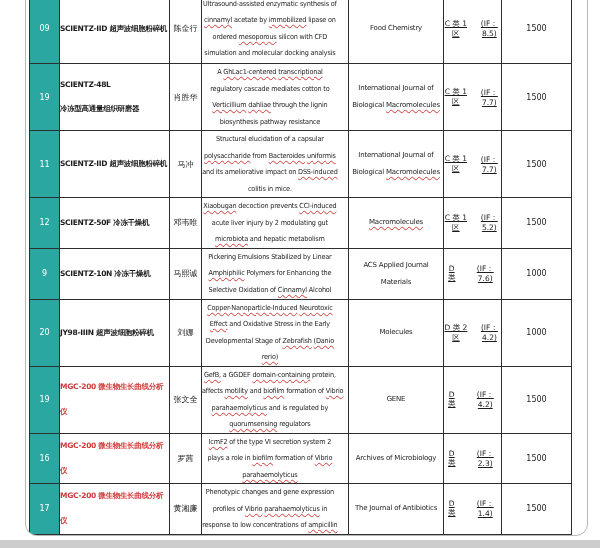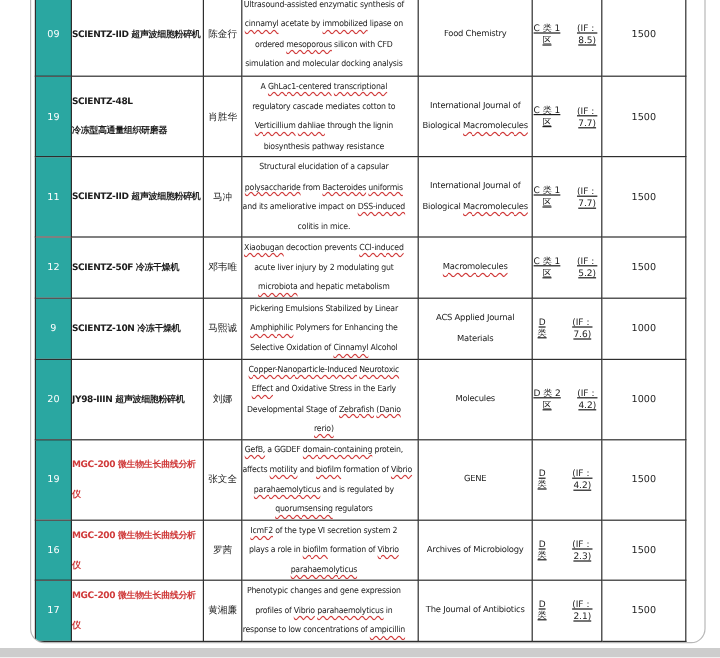--- a/index.html
+++ b/index.html
@@ -282,21 +282,21 @@
             <div class="tline">Phenotypic changes and gene expression</div>
             <div class="tline">profiles of <span class="sp">Vibrio</span> <span class="sp">parahaemolyticus</span> in</div>
             <div class="tline">response to low concentrations of <span class="sp">ampicillin</span></div>
           </td>
           <td class="journal">
             <div class="jline">The Journal of Antibiotics</div>
           </td>
           <td class="grade">
             <div class="gstack">
               <div>D 类</div>
-              <div>(IF：2.1)</div>
+              <div>(IF：1.4)</div>
             </div>
           </td>
           <td class="amount">1500</td>
         </tr>
       </tbody>
   </table>
 </div>
 <div class="separator-bar"></div>
 
 </body></html>

